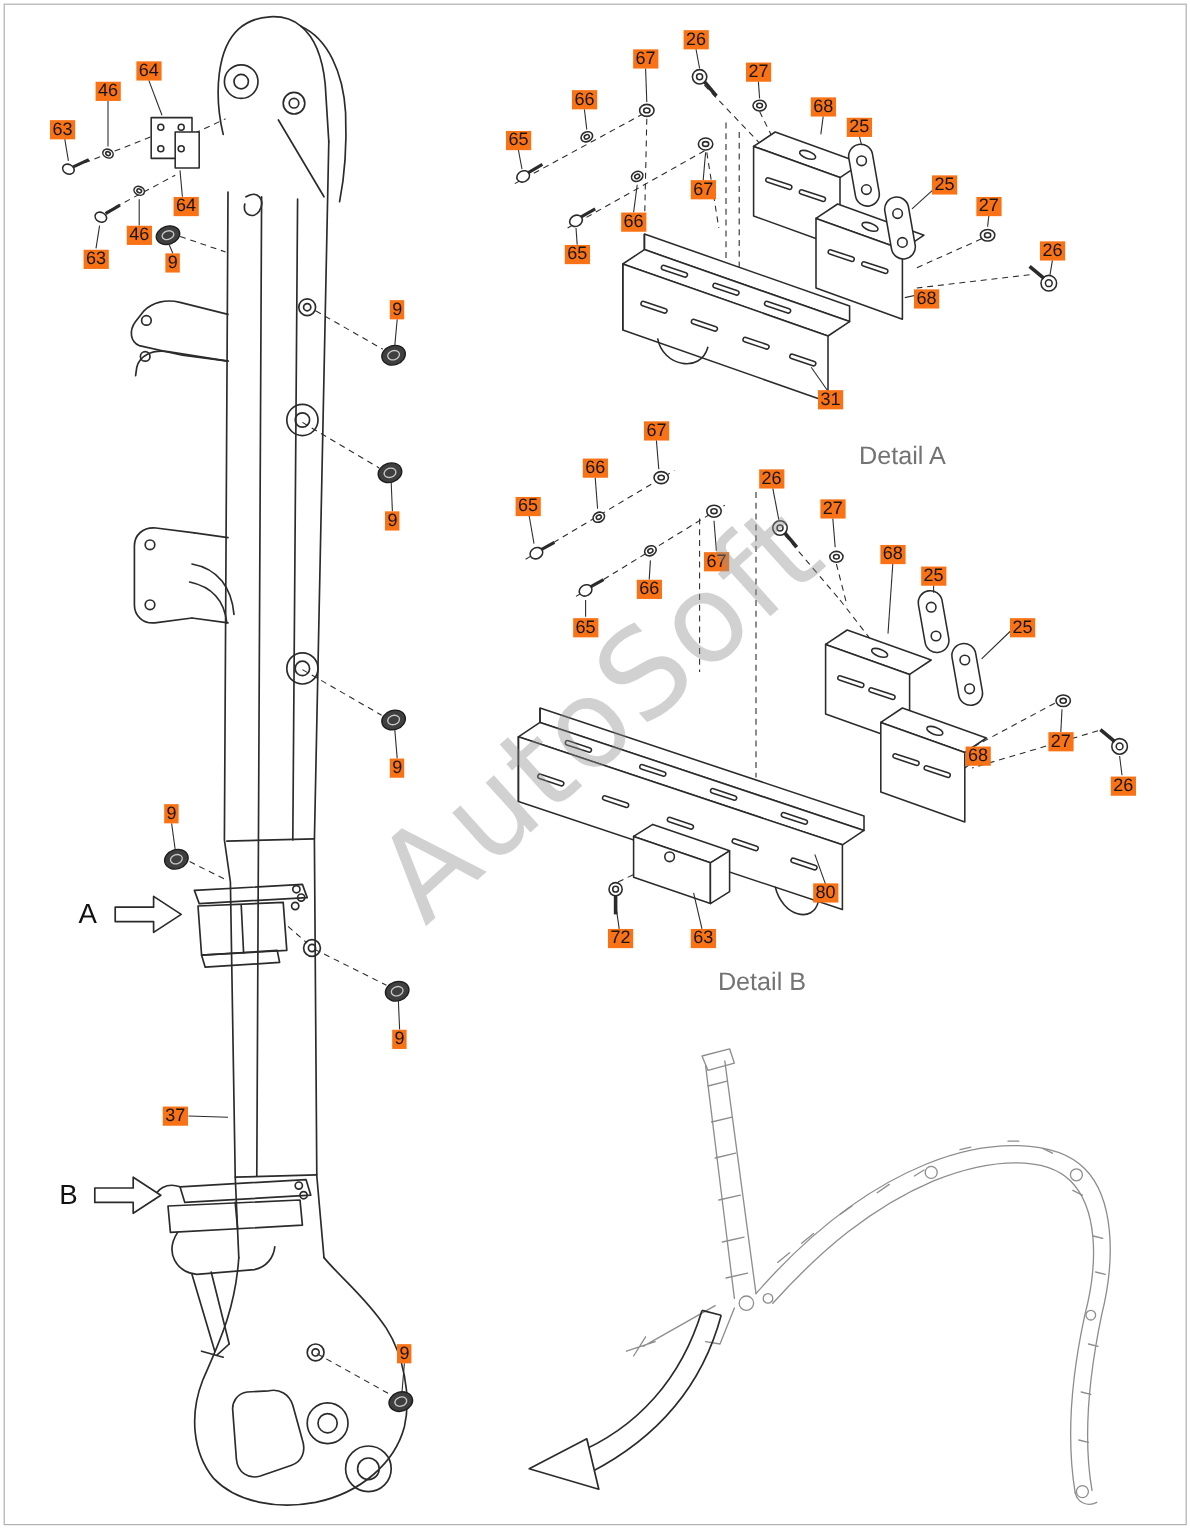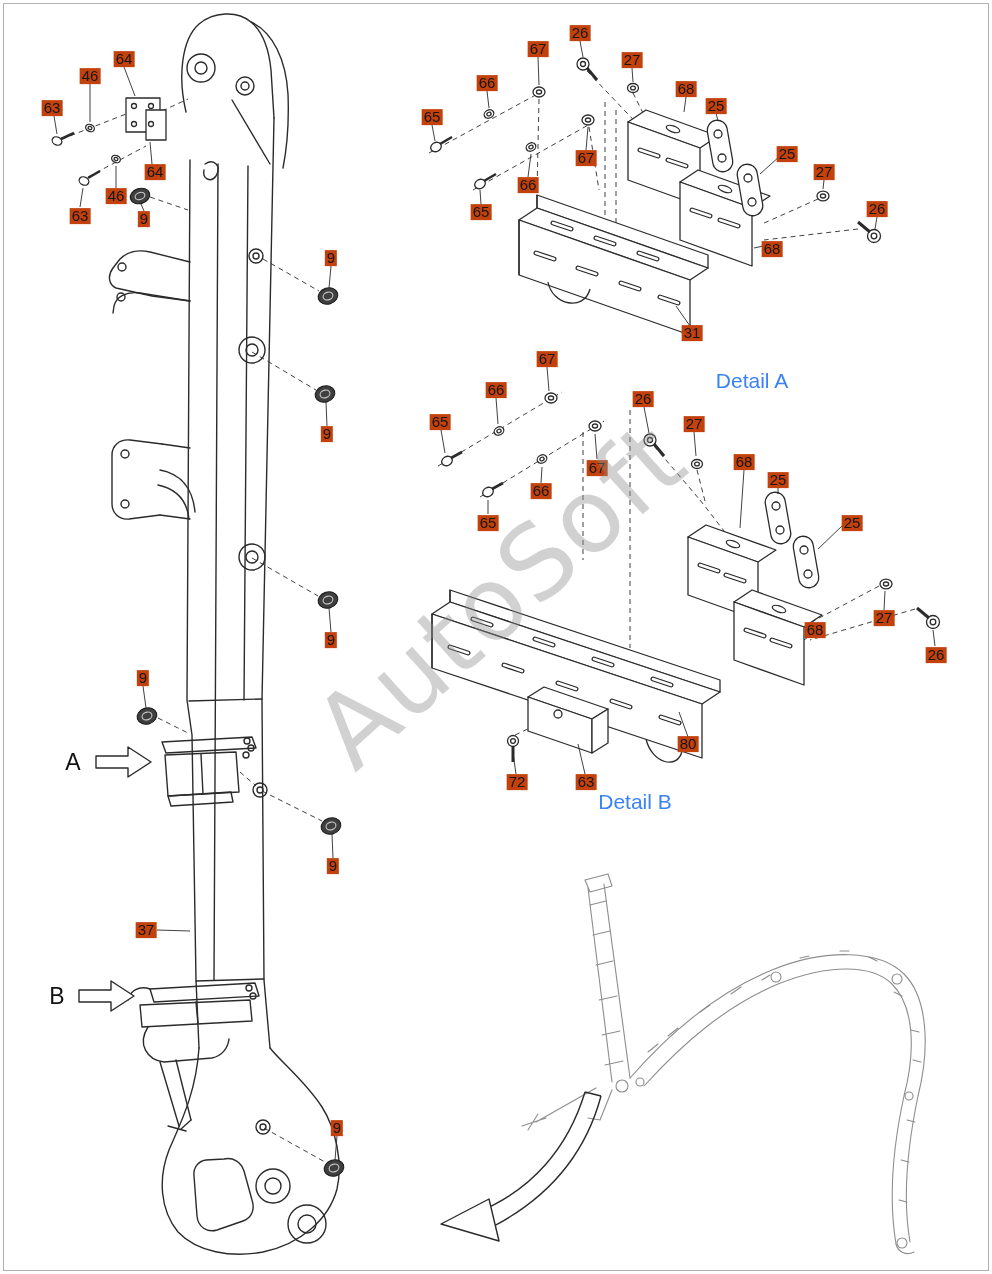--- a/index.html
+++ b/index.html
@@ -1,23 +1,23 @@
 <!DOCTYPE html>
 <html style="--line: #2b2b2b; --sketch: #8d8d8d; --border: #b0b0b0; --watermark: #8f8f8f;"><head>
 <meta charset="utf-8">
 <style>
   *{margin:0;padding:0;box-sizing:border-box}
   html,body{background:#fff}
   body{width:992px;height:1274px;font-family:"Liberation Sans",sans-serif}
   .page{position:relative;width:992px;height:1274px;background:#fff;overflow:hidden;color:var(--line,#2b2b2b)}
   .frame{position:absolute;inset:3px;border:1px solid var(--border,#b0b0b0);pointer-events:none}
   svg.art{position:absolute;left:0;top:0}
-  .callout{position:absolute;transform:translate(-50%,-50%);font-size:15px;color:#161616;background:#c2410c;padding:0 2px;line-height:1.05;white-space:nowrap}
+  .callout{position:absolute;transform:translate(-50%,-50%);font-size:15px;color:#161616;background:#f97316;padding:0 2px;line-height:1.05;white-space:nowrap}
   .view-letter{position:absolute;transform:translate(-50%,-50%);font-size:23px;color:#111;background:#fff;padding:0 2px}
-  .detail-label{position:absolute;transform:translate(-50%,-50%);font-size:21px;color:#3b82f6;background:#fff;padding:0 3px;white-space:nowrap}
+  .detail-label{position:absolute;transform:translate(-50%,-50%);font-size:21px;color:#737373;background:#fff;padding:0 3px;white-space:nowrap}
   .watermark{position:absolute;left:500px;top:595px;transform:translate(-50%,-50%) rotate(-42deg);font-size:102px;font-family:"DejaVu Sans",sans-serif;color:var(--watermark,#8f8f8f);opacity:.4;white-space:nowrap;letter-spacing:2px;pointer-events:none}
   .g-ink{stroke:var(--line,#2b2b2b);fill:none;stroke-width:1.4;stroke-linejoin:round;stroke-linecap:round}
   .g-part{stroke:var(--line,#2b2b2b);fill:#fff;stroke-width:1.3;stroke-linejoin:round}
   .g-dash{stroke:var(--line,#2b2b2b);fill:none;stroke-width:.9;stroke-dasharray:5 4}
   .g-lead{stroke:var(--line,#2b2b2b);fill:none;stroke-width:.9}
   .g-sketch{stroke:var(--sketch,#8d8d8d);fill:none;stroke-width:1.1;stroke-linejoin:round;stroke-linecap:round}
   .slot-out{stroke:var(--line,#2b2b2b);stroke-width:5;stroke-linecap:round;fill:none}
   .slot-in{stroke:#fff;stroke-width:2.4;stroke-linecap:round;fill:none}
   .g-arrow{stroke:var(--line,#2b2b2b);fill:#fff;stroke-width:1.4;stroke-linejoin:round}
 </style>
@@ -380,15 +380,15 @@
       <span class="callout" style="left: 815px; top: 630px;">68</span>
       <span class="callout" style="left: 936px; top: 655px;">26</span>
       <span class="callout" style="left: 688px; top: 744px;">80</span>
       <span class="callout" style="left: 517px; top: 782px;">72</span>
       <span class="callout" style="left: 586px; top: 782px;">63</span>
     </div>
 
   <span class="view-letter" style="left:73px;top:762px">A</span>
   <span class="view-letter" style="left:57px;top:996px">B</span>
   <span class="detail-label" style="left:752px;top:381px">Detail A</span>
-  <span class="detail-label" style="left:635px;top:802px">Detail B</span>
+  <span class="detail-label" style="left:635px;top:819px">Detail B</span>
   <span class="watermark">AutoSoft</span>
 </div>
 
 </body></html>

